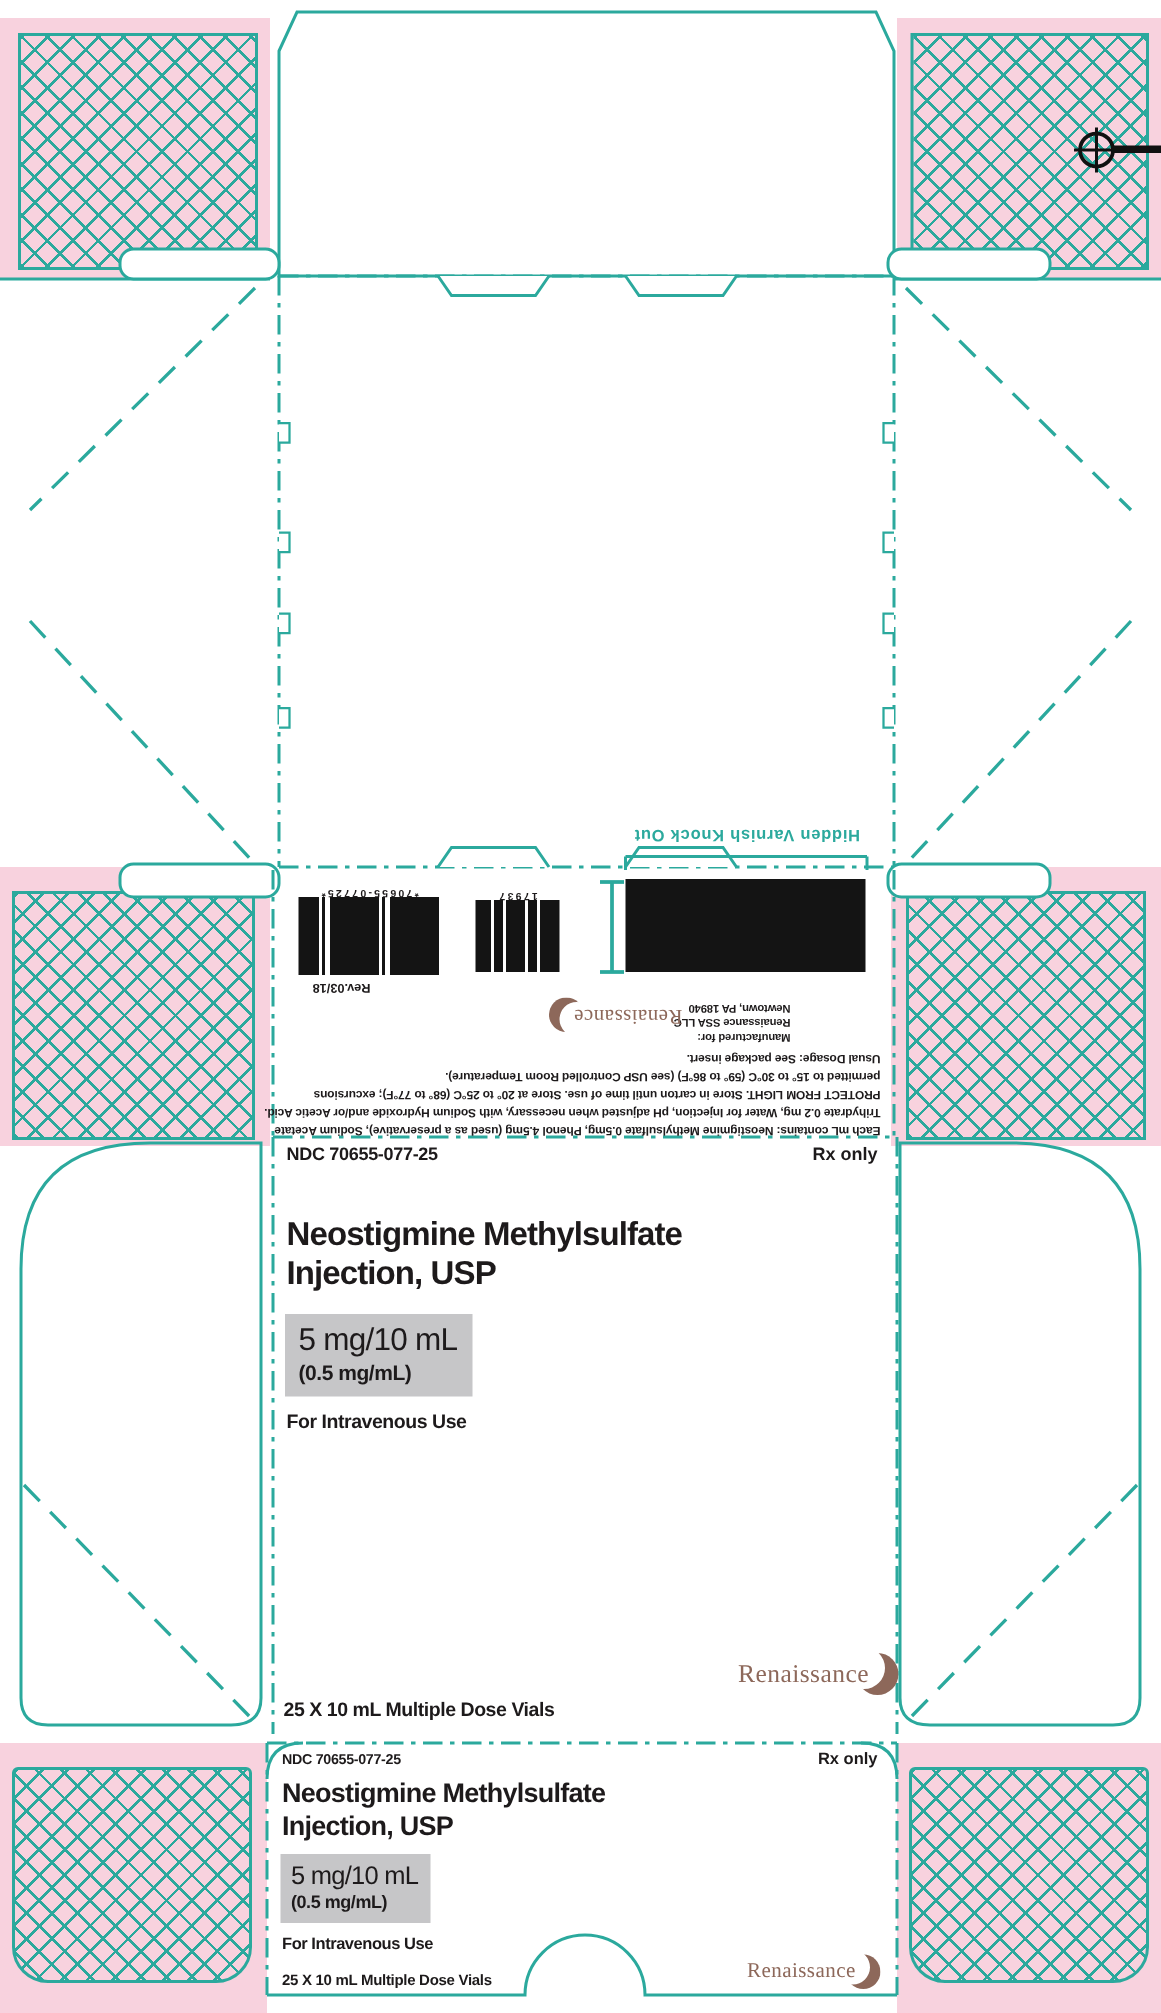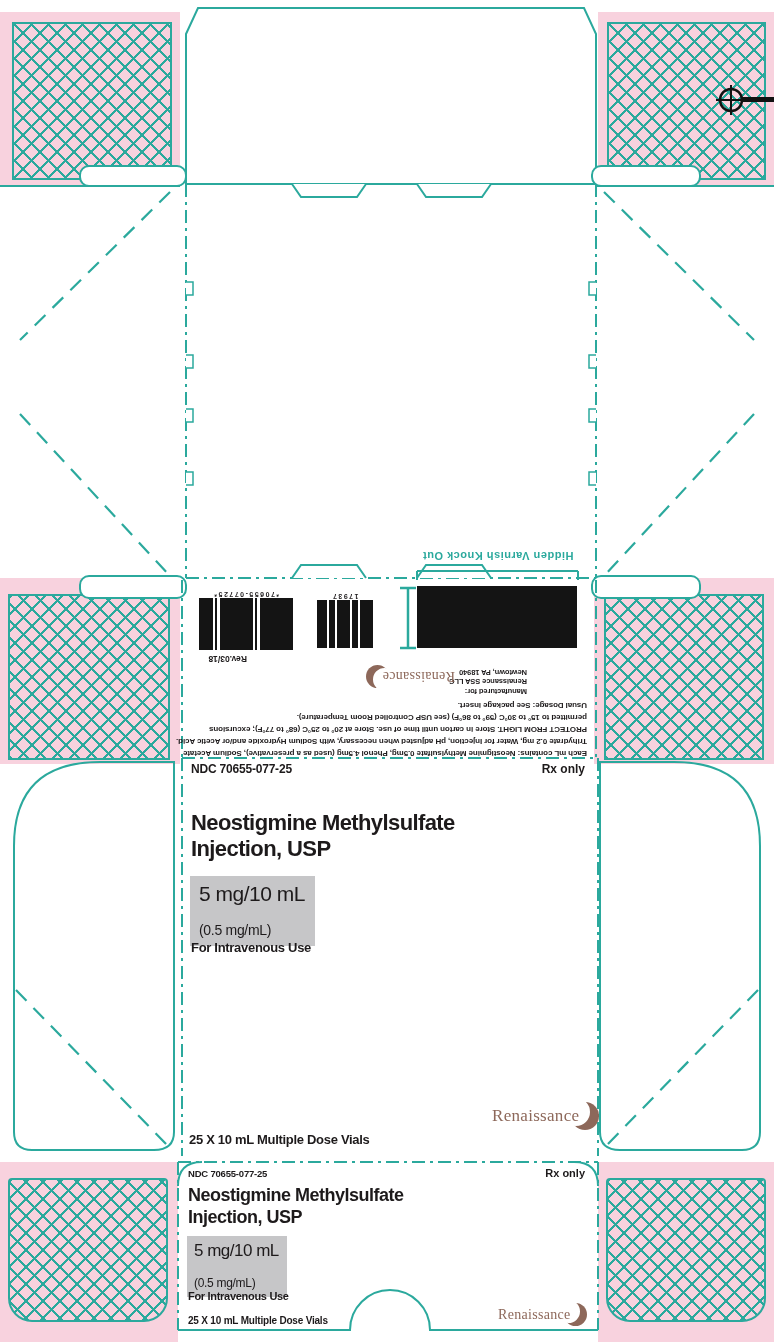--- a/index.html
+++ b/index.html
@@ -19,21 +19,21 @@
     box-sizing:border-box;
   }
   svg.dieline{position:absolute;left:0;top:0;z-index:3;pointer-events:none;}
   .txt{z-index:4;white-space:nowrap;}
   .ndc{font-size:12px;font-weight:bold;letter-spacing:-0.2px;}
   .rx{font-size:12px;font-weight:bold;text-align:right;}
   .title-main{font-size:22px;line-height:26px;font-weight:bold;letter-spacing:-0.6px;}
   .title-sm{font-size:18px;line-height:22px;font-weight:bold;letter-spacing:-0.5px;}
   .graybox{background:var(--gray);padding:6px 10px 7px 9px;z-index:4;}
   .graybox .strength{font-size:21px;font-weight:normal;letter-spacing:-0.5px;line-height:24px;}
-  .graybox .conc{font-size:14px;font-weight:normal;letter-spacing:-0.3px;line-height:18px;margin-top:15px;}
+  .graybox .conc{font-size:14px;font-weight:bold;letter-spacing:-0.3px;line-height:18px;}
   .graybox.small{padding:5px 8px 6px 7px;}
   .graybox.small .strength{font-size:17px;line-height:20px;}
   .graybox.small .conc{font-size:12px;line-height:15px;}
   .route{font-size:13px;font-weight:bold;letter-spacing:-0.3px;}
   .route-sm{font-size:11px;font-weight:bold;letter-spacing:-0.3px;}
   .pack{font-size:13px;font-weight:bold;letter-spacing:-0.3px;}
   .pack-sm{font-size:10px;font-weight:bold;letter-spacing:-0.2px;}
   .logo{display:flex;align-items:center;z-index:4;}
   .logo-text{font-family:"Liberation Serif",serif;color:var(--brown);font-size:17px;letter-spacing:0.3px;}
   .crescent{width:28px;height:28px;border-radius:50%;margin-left:-8px;

